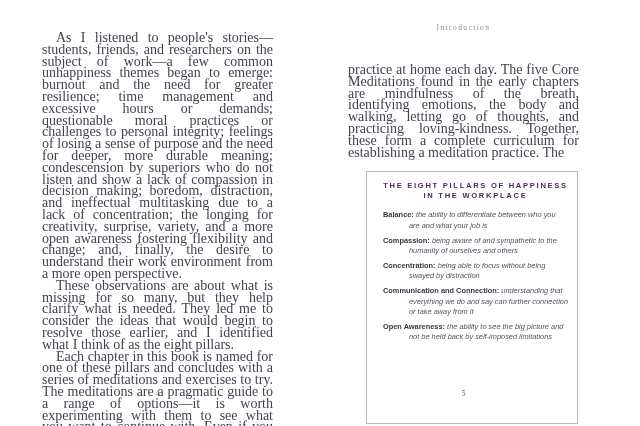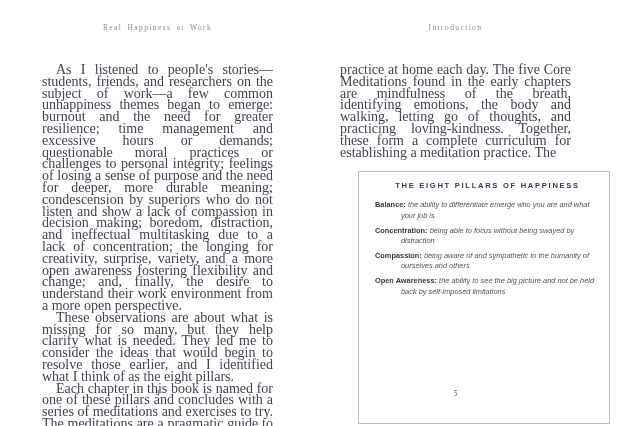--- a/index.html
+++ b/index.html
@@ -15,21 +15,21 @@
     overflow: hidden;
     font-family: "Liberation Serif", serif;
   }
   .page-col {
     position: absolute;
     top: 0;
     width: 231px;
     height: 426px;
   }
   #left-col  { left: 42px; }
-  #right-col { left: 340px; }
+  #right-col { left: 348px; }
 
   .running-head {
     margin-top: 23px;
     text-align: center;
     font-size: 7.5px;
     letter-spacing: 1.4px;
     word-spacing: 2px;
     color: var(--header-color, #8e8699);
   }
   .body-text {
@@ -55,21 +55,21 @@
     width: 100%;
     text-align: center;
     font-size: 8px;
     color: var(--page-number-color, #5b5663);
   }
 
   .pillars-box {
     box-sizing: border-box;
     margin-left: 18px;
     margin-top: 13px;
-    width: 252px;
+    width: 212px;
     min-height: 253px;
     border: 1px solid var(--box-border, #bcbcc4);
     padding: 9px 9px 8px 16px;
     font-family: "Liberation Sans", sans-serif;
   }
   .box-title {
     text-align: center;
     font-weight: bold;
     font-size: 7.6px;
     line-height: 10px;
@@ -94,21 +94,20 @@
     font-style: italic;
     color: var(--definition-color, #56505f);
   }
 </style>
 </head>
 <body>
 
 <div id="spread">
 
   <div id="left-col" class="page-col">
-    <div class="running-head">Real Happiness at Work</div>
 
     <div class="body-text">
       <p>As I listened to people's stories—students, friends, and researchers on the subject of work—a few common unhappiness themes began to emerge: burnout and the need for greater resilience; time management and excessive hours or demands; questionable moral practices or challenges to personal integrity; feelings of losing a sense of purpose and the need for deeper, more durable meaning; condescension by superiors who do not listen and show a lack of compassion in decision making; boredom, distraction, and ineffectual multitasking due to a lack of concentration; the longing for creativity, surprise, variety, and a more open awareness fostering flexibility and change; and, finally, the desire to understand their work environment from a more open perspective.</p>
       <p>These observations are about what is missing for so many, but they help clarify what is needed. They led me to consider the ideas that would begin to resolve those earlier, and I identified what I think of as the eight pillars.</p>
       <p>Each chapter in this book is named for one of these pillars and concludes with a series of meditations and exercises to try. The meditations are a pragmatic guide to a range of options—it is worth experimenting with them to see what you want to continue with. Even if you are reading a later chapter, you might wish to go back to earlier meditations to reexperience them on a deeper level. By the time you reach the end of the book, you will have an array of tools for cultivating greater stability, openness, and fulfillment while working.</p>
       <p><span>The minutes </span><span class="ital">meditations</span><span> will require ten to twenty minutes of your time; you might find it easiest to choose one or two and</span></p>
     </div>
 
     <div class="folio">4</div>
   </div>
@@ -116,29 +115,31 @@
   <div id="right-col" class="page-col">
     <div class="running-head">Introduction</div>
 
     <div class="body-text">
       <p class="no-indent">practice at home each day. The five Core Meditations found in the early chapters are mindfulness of the breath, identifying emotions, the body and walking, letting go of thoughts, and practicing loving-kindness. Together, these form a complete curriculum for establishing a meditation practice. The</p>
     </div>
 
     <div class="pillars-box">
       <div class="box-title">
         <div>THE EIGHT PILLARS OF HAPPINESS</div>
+        <div>IN THE WORKPLACE</div>
       </div>
 
-      <div class="pillar-entry"><span class="pillar-term">Balance:</span> <span class="pillar-def">the ability to differentiate emerge who you are and what your job is</span></div>
+      <div class="pillar-entry"><span class="pillar-term">Balance:</span> <span class="pillar-def">the ability to differentiate between who you are and what your job is</span></div>
+
+      <div class="pillar-entry"><span class="pillar-term">Compassion:</span> <span class="pillar-def">being aware of and sympathetic to the humanity of ourselves and others</span></div>
 
       <div class="pillar-entry"><span class="pillar-term">Concentration:</span> <span class="pillar-def">being able to focus without being swayed by distraction</span></div>
 
-      <div class="pillar-entry"><span class="pillar-term">Compassion:</span> <span class="pillar-def">being aware of and sympathetic to the humanity of ourselves and others</span></div>
 
-
+      <div class="pillar-entry"><span class="pillar-term">Communication and Connection:</span> <span class="pillar-def">understanding that everything we do and say can further connection or take away from it</span></div>
 
 
 
       <div class="pillar-entry"><span class="pillar-term">Open Awareness:</span> <span class="pillar-def">the ability to see the big picture and not be held back by self-imposed limitations</span></div>
     </div>
 
     <div class="folio">5</div>
   </div>
 
 </div>

